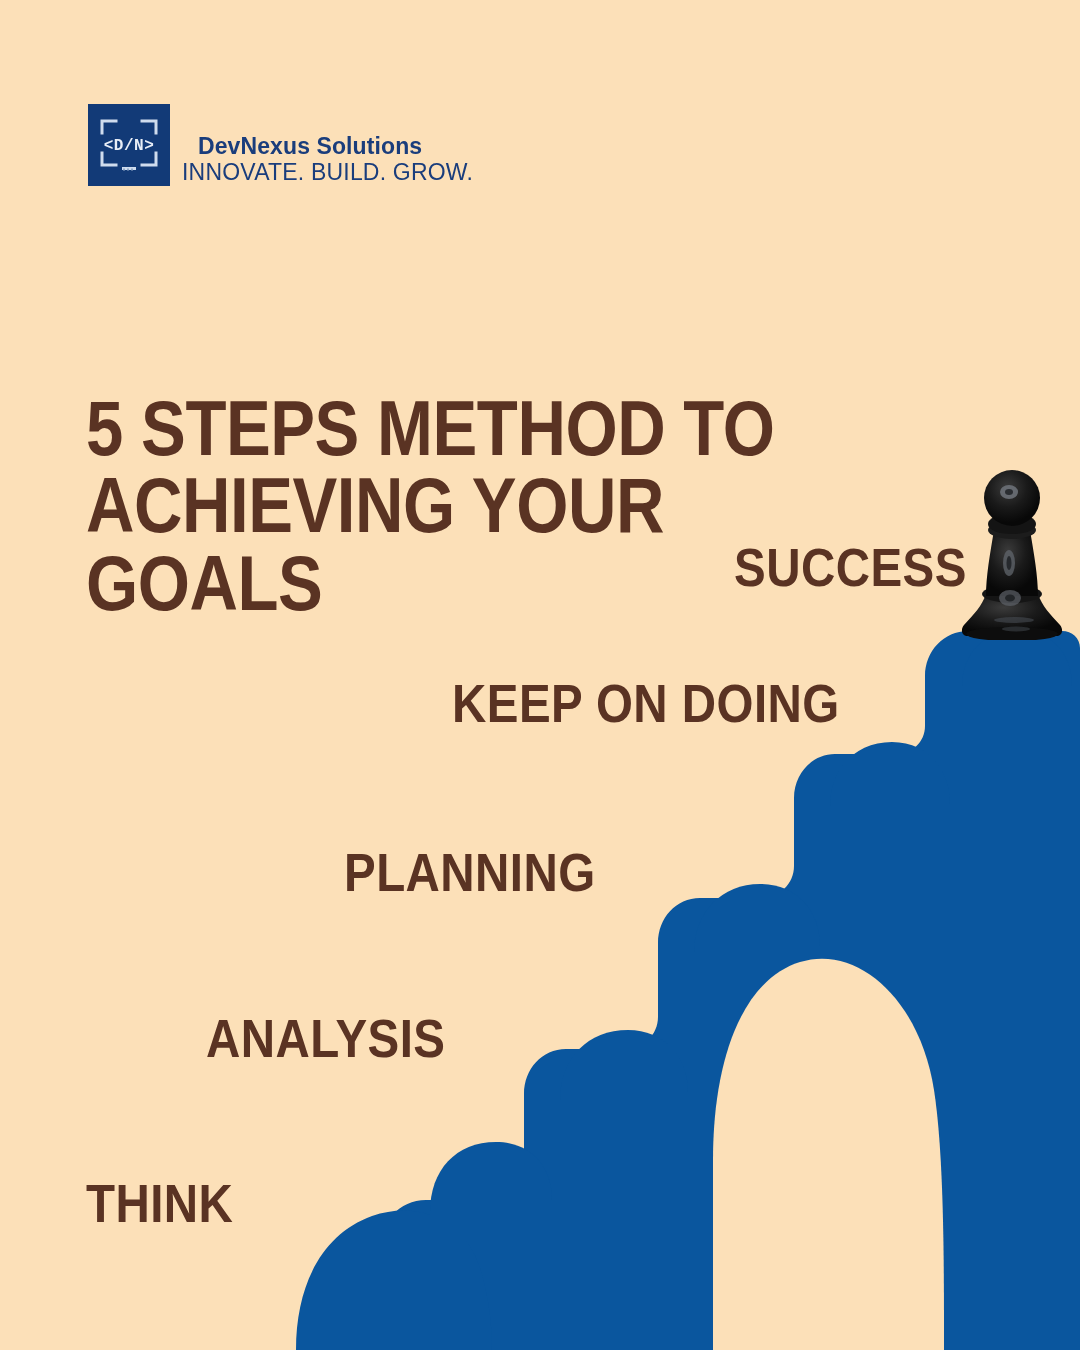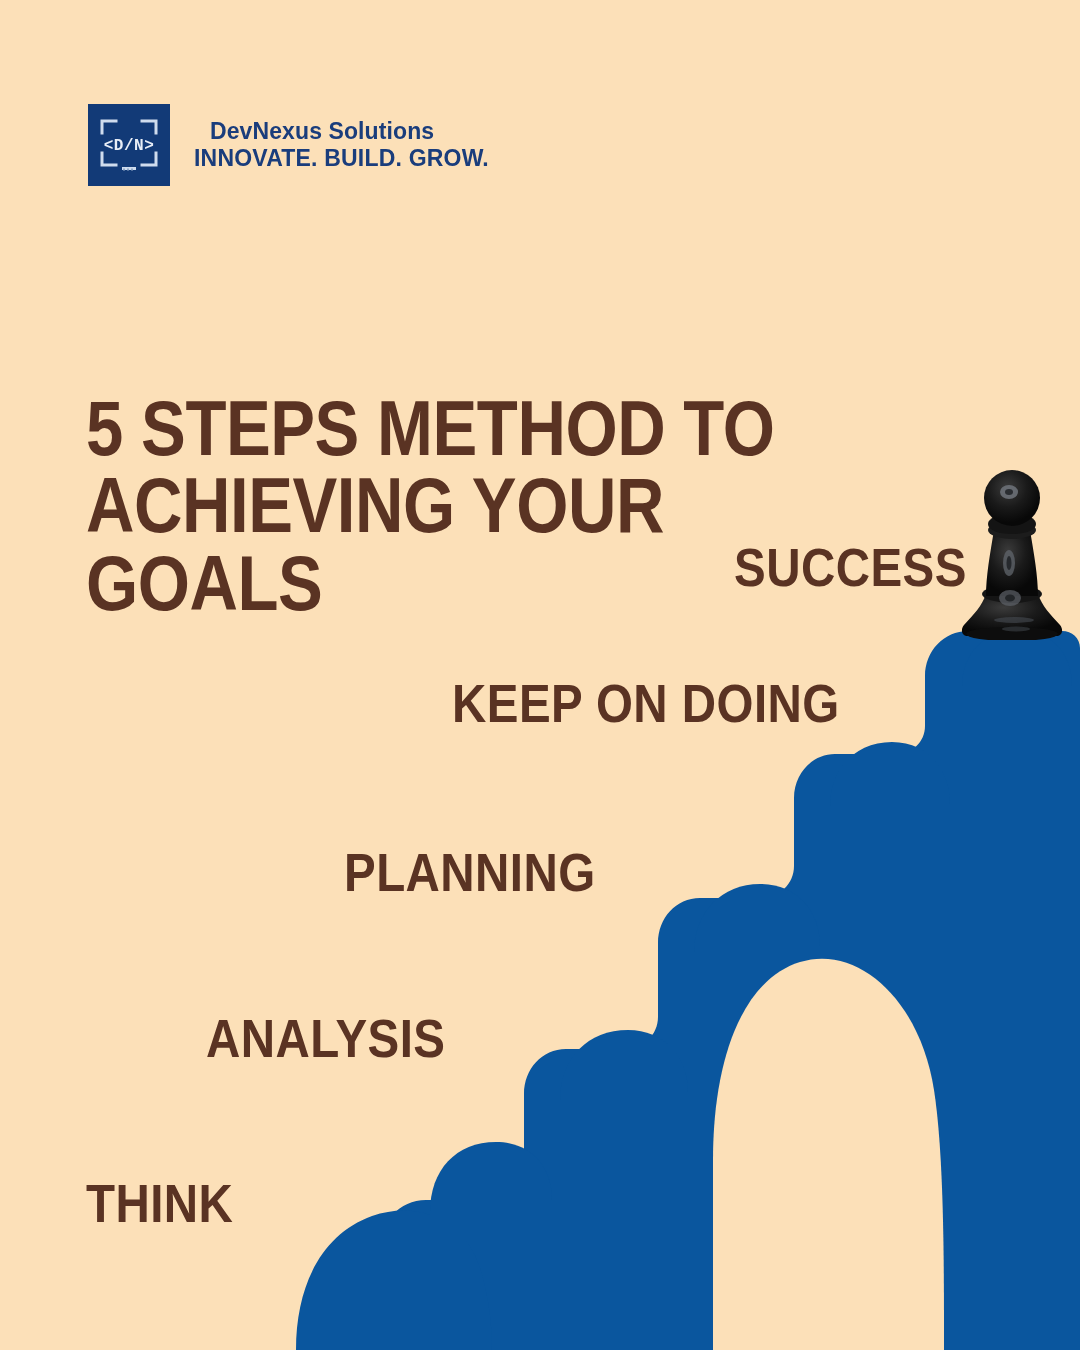--- a/index.html
+++ b/index.html
@@ -17,22 +17,22 @@
     font-family: "Liberation Sans", sans-serif;
     -webkit-font-smoothing: antialiased;
   }
 
   
   .brand {
     position: absolute;
     left: 88px;
     top: 104px;
     display: flex;
-    align-items: center;
-    gap: 24px;
+    align-items: flex-end;
+    gap: 12px;
     z-index: 40;
   }
   .brand-mark {
     width: 82px;
     height: 82px;
     background: #123a77;
     display: flex;
     align-items: center;
     justify-content: center;
     flex: 0 0 auto;
@@ -47,21 +47,21 @@
   .brand-name {
     font-size: 23px;
     font-weight: bold;
     color: #1a3d7c;
     letter-spacing: 0.1px;
     white-space: nowrap;
     margin-left: 16px;
   }
   .brand-tagline {
     font-size: 23px;
-    font-weight: bold;
+    font-weight: normal;
     color: #1a3d7c;
     letter-spacing: 0.2px;
     white-space: nowrap;
   }
 
   
   .headline {
     position: absolute;
     left: 86px;
     top: 338px;

